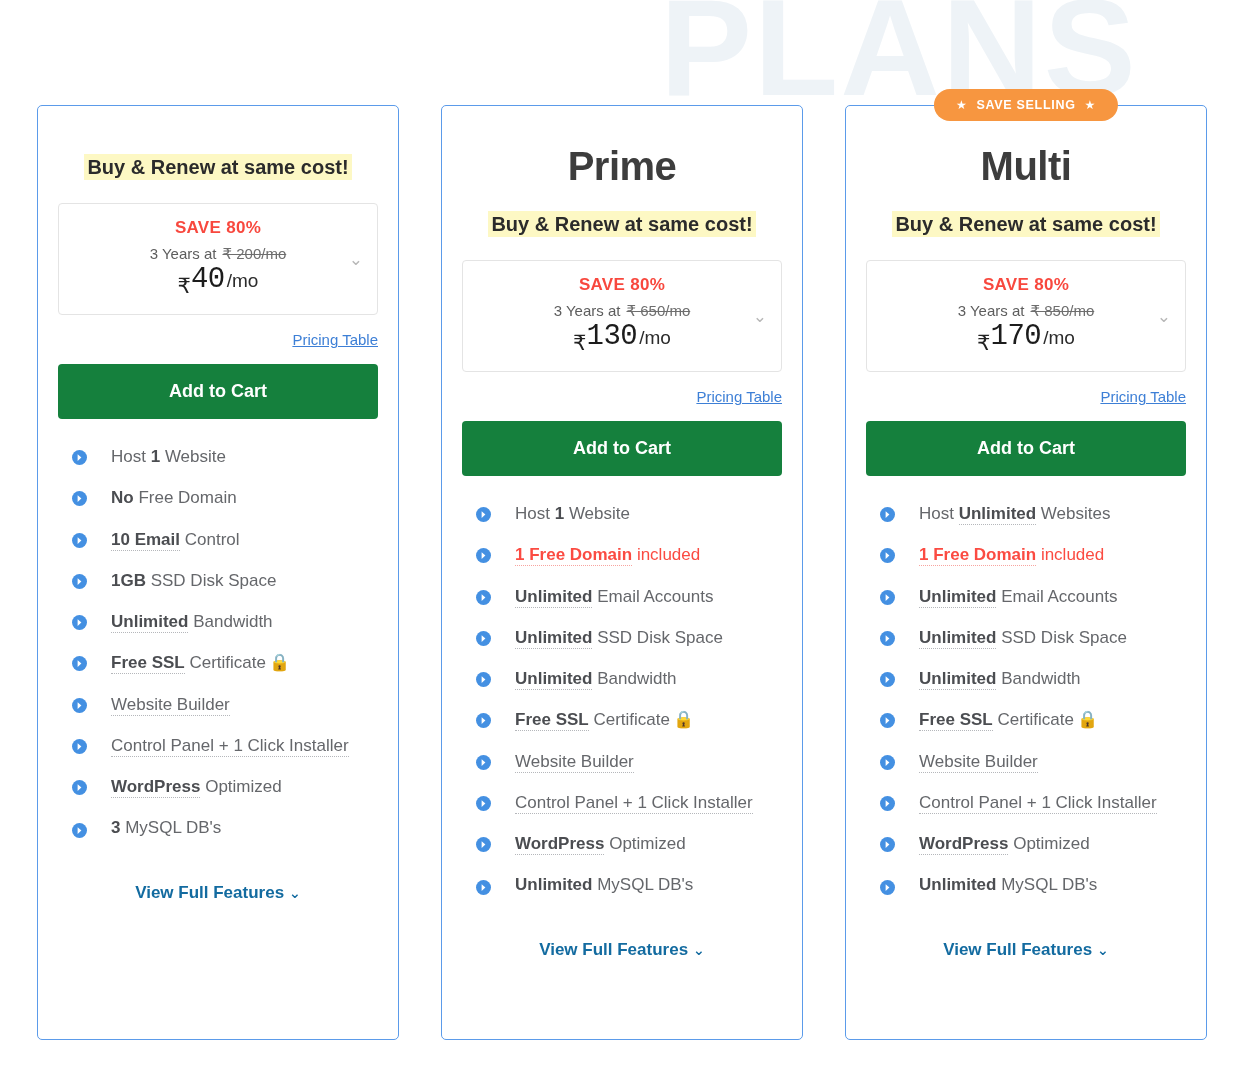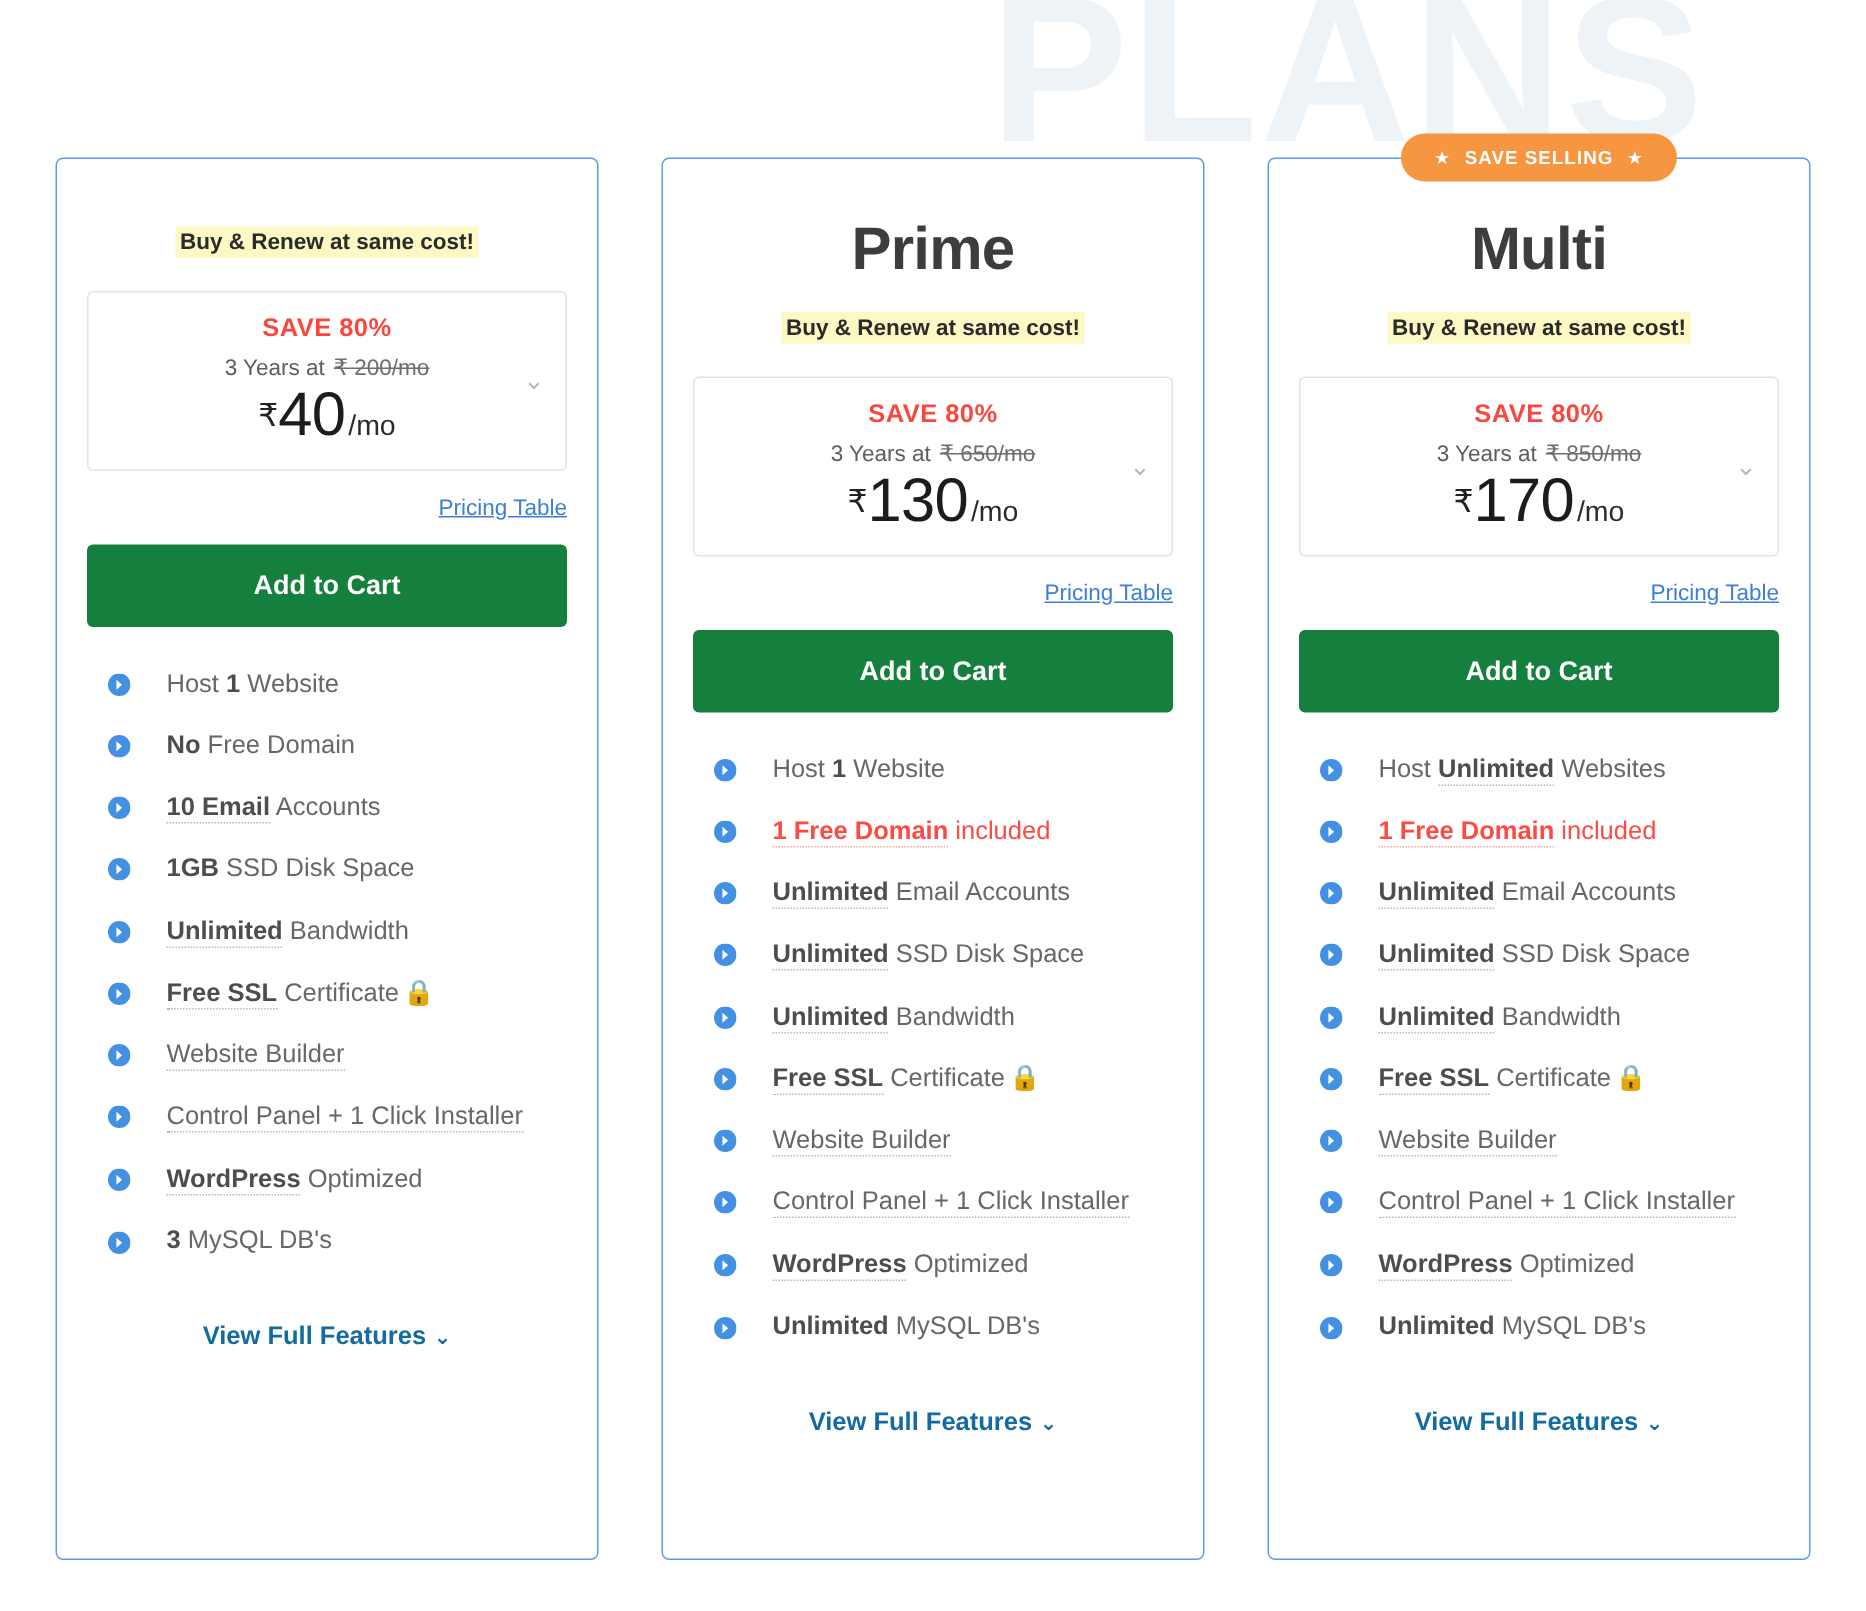--- a/index.html
+++ b/index.html
@@ -85,21 +85,21 @@
     font-weight: 700;
     color: #3d3d3d;
     letter-spacing: -0.5px;
     margin-top: 12px;
   }
 
   .renew-wrap { text-align: center; margin-top: 16px; }
   .renew {
     display: inline;
     background: #fdf8c4;
-    font-size: 15px;
+    font-size: 20px;
     font-weight: 700;
     color: #2b2b2b;
     padding: 2px 3px;
     line-height: 1.9;
   }
 
   
   .price-box {
     margin-top: 17px;
     border: 1px solid #e4e4e4;
@@ -132,25 +132,26 @@
     justify-content: center;
   }
   .cur {
     font-size: 21px;
     color: #222;
     font-weight: 400;
     align-self: flex-start;
     margin-top: 9px;
   }
   .amount {
-    font-size: 41px;
+    font-size: 29px;
     font-weight: 400;
     color: #1c1c1c;
     letter-spacing: -0.5px;
     line-height: 1;
+    font-family: Liberation Mono, monospace;
   }
   .per {
     font-size: 19px;
     color: #2b2b2b;
     margin-left: 2px;
   }
   .chev-price {
     position: absolute;
     right: 14px;
     top: 50%;
@@ -257,21 +258,21 @@
               <circle cx="8" cy="8" r="8" fill="#4490e2"></circle>
               <path d="M6 4.4 L10 8 L6 11.6 Z" fill="#ffffff"></path>
             </svg></span>
           <span><b>No</b><span> Free Domain</span></span>
         </div>
         <div class="feature">
           <span class="bullet"><svg viewBox="0 0 16 16" width="15" height="15">
               <circle cx="8" cy="8" r="8" fill="#4490e2"></circle>
               <path d="M6 4.4 L10 8 L6 11.6 Z" fill="#ffffff"></path>
             </svg></span>
-          <span><b class="dotted">10 Email</b><span> Accounts</span></span>
+          <span><b class="dotted">10 Email</b><span> Control</span></span>
         </div>
         <div class="feature">
           <span class="bullet"><svg viewBox="0 0 16 16" width="15" height="15">
               <circle cx="8" cy="8" r="8" fill="#4490e2"></circle>
               <path d="M6 4.4 L10 8 L6 11.6 Z" fill="#ffffff"></path>
             </svg></span>
           <span><b>1GB</b><span> SSD Disk Space</span></span>
         </div>
         <div class="feature">
           <span class="bullet"><svg viewBox="0 0 16 16" width="15" height="15">

